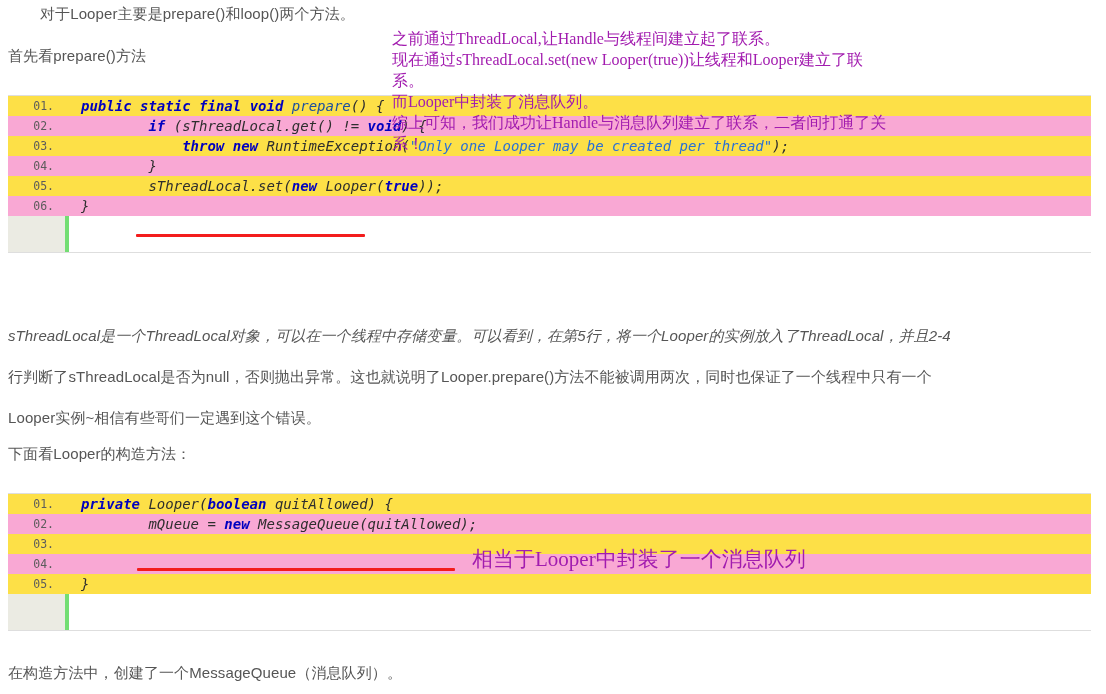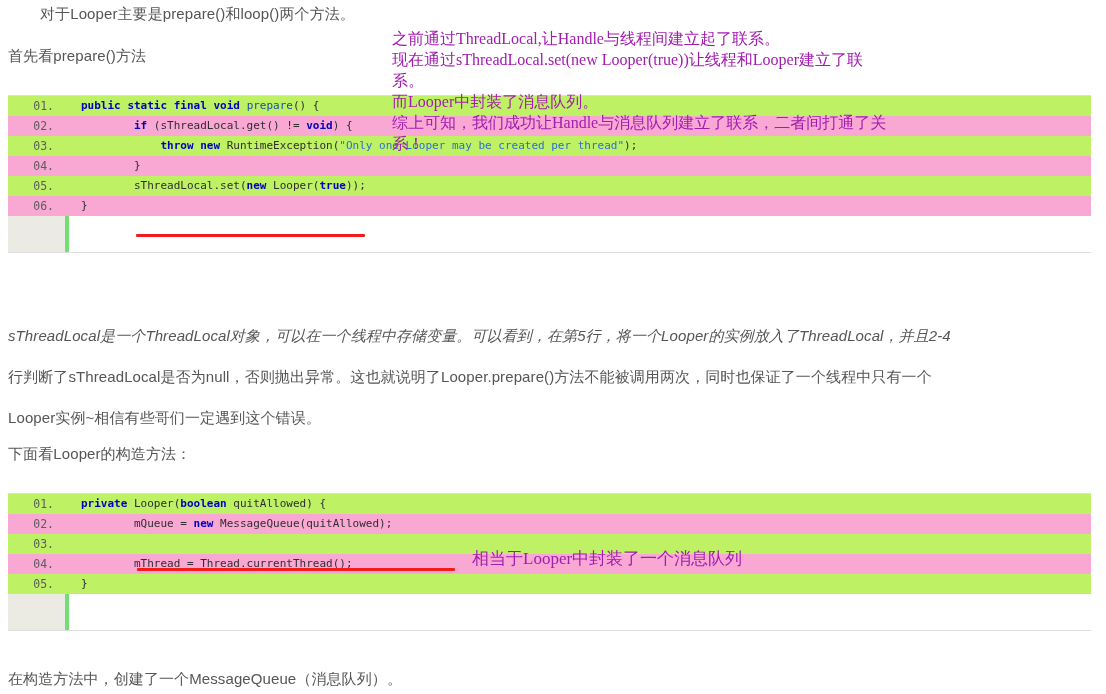--- a/index.html
+++ b/index.html
@@ -24,40 +24,40 @@
     color: #555555;
     letter-spacing: 0.1px;
     white-space: nowrap;
   }
   .p-intro1  { left: 8px;  top: 3px; margin-left: 32px;  }
   .p-intro2  { left: 8px;  top: 45px; }
   .p-body1   { left: 8px;  top: 325px; font-style: italic; }
   .p-body2   { left: 8px;  top: 366px; }
   .p-body3   { left: 8px;  top: 407px; }
   .p-body4   { left: 8px;  top: 443px; }
-  .p-tail    { left: 8px;  top: 662px; margin-top: 6px; }
+  .p-tail    { left: 8px;  top: 662px; }
 
   
   .annot {
     position: absolute;
     color: #a21caf;
     font-family: Liberation Serif, serif;
     font-size: 16px;
     line-height: 21px;
     white-space: pre;
   }
   .annot-top {
     left: 392px;
     top: 28px;
     z-index: 40;
   }
   .annot-inline {
     left: 472px;
     top: 549px;
-    font-size: 17px;
+    font-size: 21px;
     line-height: 20px;
     z-index: 40;
   }
 
   
   .codeblock {
     position: absolute;
     left: 8px;
     width: 1083px;
     background: #ffffff;
@@ -122,44 +122,45 @@
     align-items: center;
     justify-content: center;
     width: 15px;
     height: 15px;
     cursor: pointer;
   }
 
   .code-row {
     position: relative;
     height: 20px;
-    background: #bef264;
+    background: #fde047;
   }
   .code-row.alt { background: #f9a8d4; }
   .code-row .ln {
     position: absolute;
     left: 0;
     top: 0;
     width: 46px;
     text-align: right;
     font-family: "DejaVu Sans Mono", "Liberation Mono", monospace;
     font-size: 11.5px;
     line-height: 20px;
     color: #5c5c5c;
   }
   .code-row .ln::after { content: "."; }
   .code-row .src {
     position: absolute;
     left: 73px;
     top: 0;
     line-height: 20px;
     font-family: "DejaVu Sans Mono", "Liberation Mono", monospace;
-    font-size: 11px;
+    font-size: 14px;
     color: #2e2e2e;
     white-space: pre;
+    font-style: italic;
   }
 
   
   .kw   { color: #0000c0; font-weight: bold; }
   .fn   { color: #1c4fa0; }
   .str  { color: #2a6fd6; }
 
   
   .underline {
     position: absolute;
@@ -314,21 +315,20 @@
     </div>
     <div class="code-row alt">
       <span class="ln">02</span>
       <span class="src">        mQueue = <span class="kw">new</span> MessageQueue(quitAllowed);</span>
     </div>
     <div class="code-row">
       <span class="ln">03</span>
     </div>
     <div class="code-row alt">
       <span class="ln">04</span>
-      <span class="src">        mThread = Thread.currentThread();</span>
     </div>
     <div class="code-row">
       <span class="ln">05</span>
       <span class="src">}</span>
     </div>
   </div>
 </div>
 
 <div class="underline" style="left:137px; top:568px; width:318px;"></div>
 

